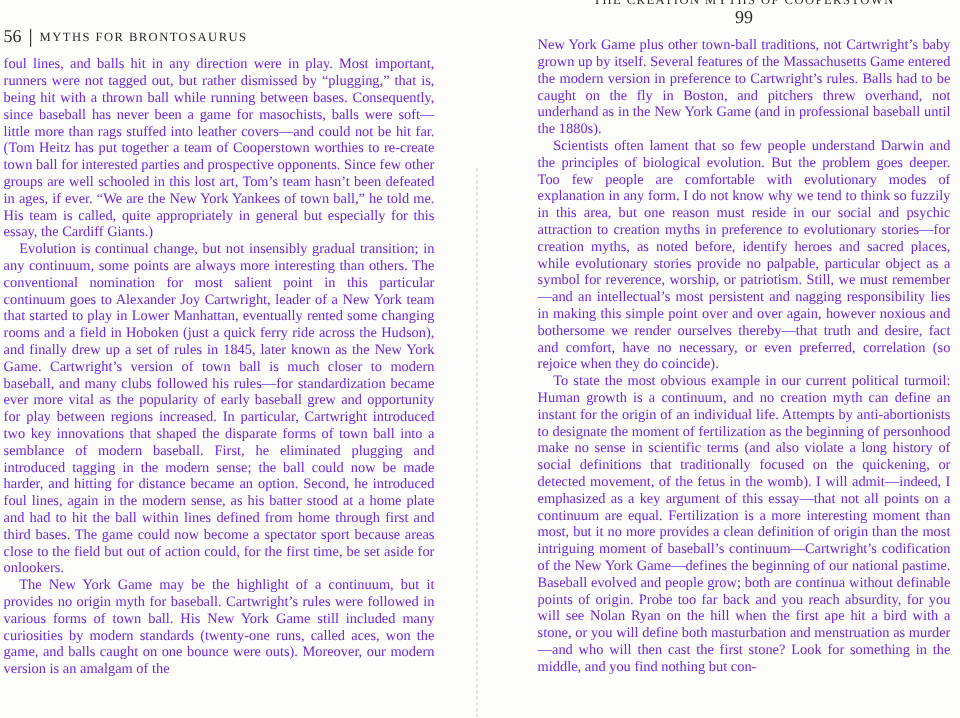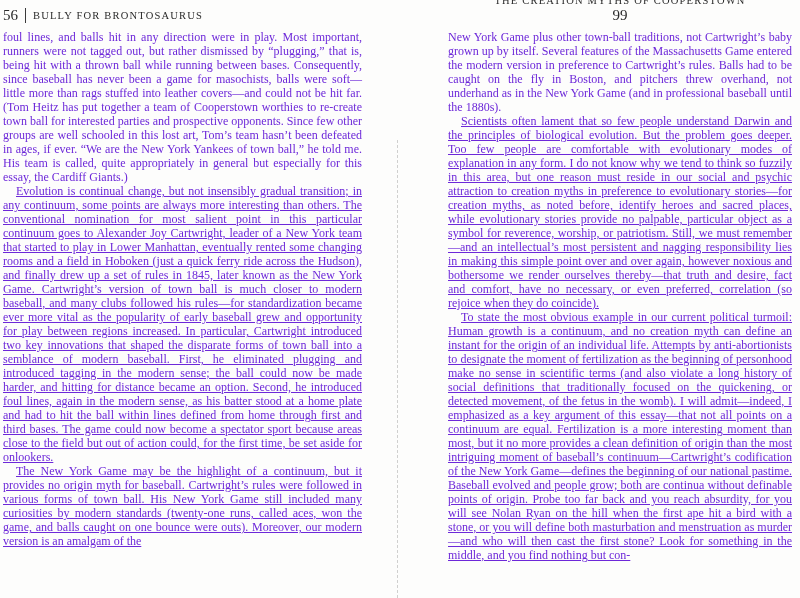--- a/index.html
+++ b/index.html
@@ -23,21 +23,21 @@
     width: 0;
     border-left: 1px dashed #c6c6c4;
     opacity: 0.8;
   }
   .page {
     position: absolute;
     top: 0;
     height: 598px;
     box-sizing: border-box;
   }
-  .page.left  { left: 0;     width: 400px; padding: 6px 38px 0 3px; }
+  .page.left  { left: 0;     width: 400px; padding: 22px 38px 0 3px; }
   .page.right { left: 400px; width: 400px; padding: 6px 8px 0 48px; }
 
   .running-header {
     display: flex;
     align-items: center;
     height: 18px;
     margin-bottom: 6px;
     white-space: nowrap;
   }
   .page.right .running-header { justify-content: flex-end; flex-direction: column; }
@@ -61,34 +61,34 @@
 
   .page-body p {
     margin: 0;
     text-align: justify;
     font-size: 12px;
     line-height: 14px;
     color: #6d28d9;
     hyphens: auto;
     -webkit-hyphens: auto;
   }
-  .page-body p.indent { text-indent: 13px; text-decoration: underline; }
+  .page-body p.indent { text-indent: 13px; }
 </style>
 </head>
 <body>
 
 <div class="spread">
 
   <div class="gutter-line"></div>
 
   <div class="page left">
     <div class="running-header">
       <span class="pagenum">56</span>
       <span class="head-rule"></span>
-      <span class="running-title">BULLY FOR BRONTOSAURUS</span>
+      <span class="running-title">MYTHS FOR BRONTOSAURUS</span>
     </div>
     <div class="page-body">
       <p class="noindent">foul lines, and balls hit in any direction were in play. Most important, runners were not tagged out, but rather dismissed by “plugging,” that is, being hit with a thrown ball while running between bases. Consequently, since baseball has never been a game for masochists, balls were soft—little more than rags stuffed into leather covers—and could not be hit far. (Tom Heitz has put together a team of Cooperstown worthies to re-create town ball for interested parties and prospective opponents. Since few other groups are well schooled in this lost art, Tom’s team hasn’t been defeated in ages, if ever. “We are the New York Yankees of town ball,” he told me. His team is called, quite appropriately in general but especially for this essay, the Cardiff Giants.)</p>
       <p class="indent">Evolution is continual change, but not insensibly gradual transition; in any continuum, some points are always more interesting than others. The conventional nomination for most salient point in this particular continuum goes to Alexander Joy Cartwright, leader of a New York team that started to play in Lower Manhattan, eventually rented some changing rooms and a field in Hoboken (just a quick ferry ride across the Hudson), and finally drew up a set of rules in 1845, later known as the New York Game. Cartwright’s version of town ball is much closer to modern baseball, and many clubs followed his rules—for standardization became ever more vital as the popularity of early baseball grew and opportunity for play between regions increased. In particular, Cartwright introduced two key innovations that shaped the disparate forms of town ball into a semblance of modern baseball. First, he eliminated plugging and introduced tagging in the modern sense; the ball could now be made harder, and hitting for distance became an option. Second, he introduced foul lines, again in the modern sense, as his batter stood at a home plate and had to hit the ball within lines defined from home through first and third bases. The game could now become a spectator sport because areas close to the field but out of action could, for the first time, be set aside for onlookers.</p>
       <p class="indent">The New York Game may be the highlight of a continuum, but it provides no origin myth for baseball. Cartwright’s rules were followed in various forms of town ball. His New York Game still included many curiosities by modern standards (twenty-one runs, called aces, won the game, and balls caught on one bounce were outs). Moreover, our modern version is an amalgam of the</p>
     </div>
   </div>
 
   <div class="page right">
     <div class="running-header">

